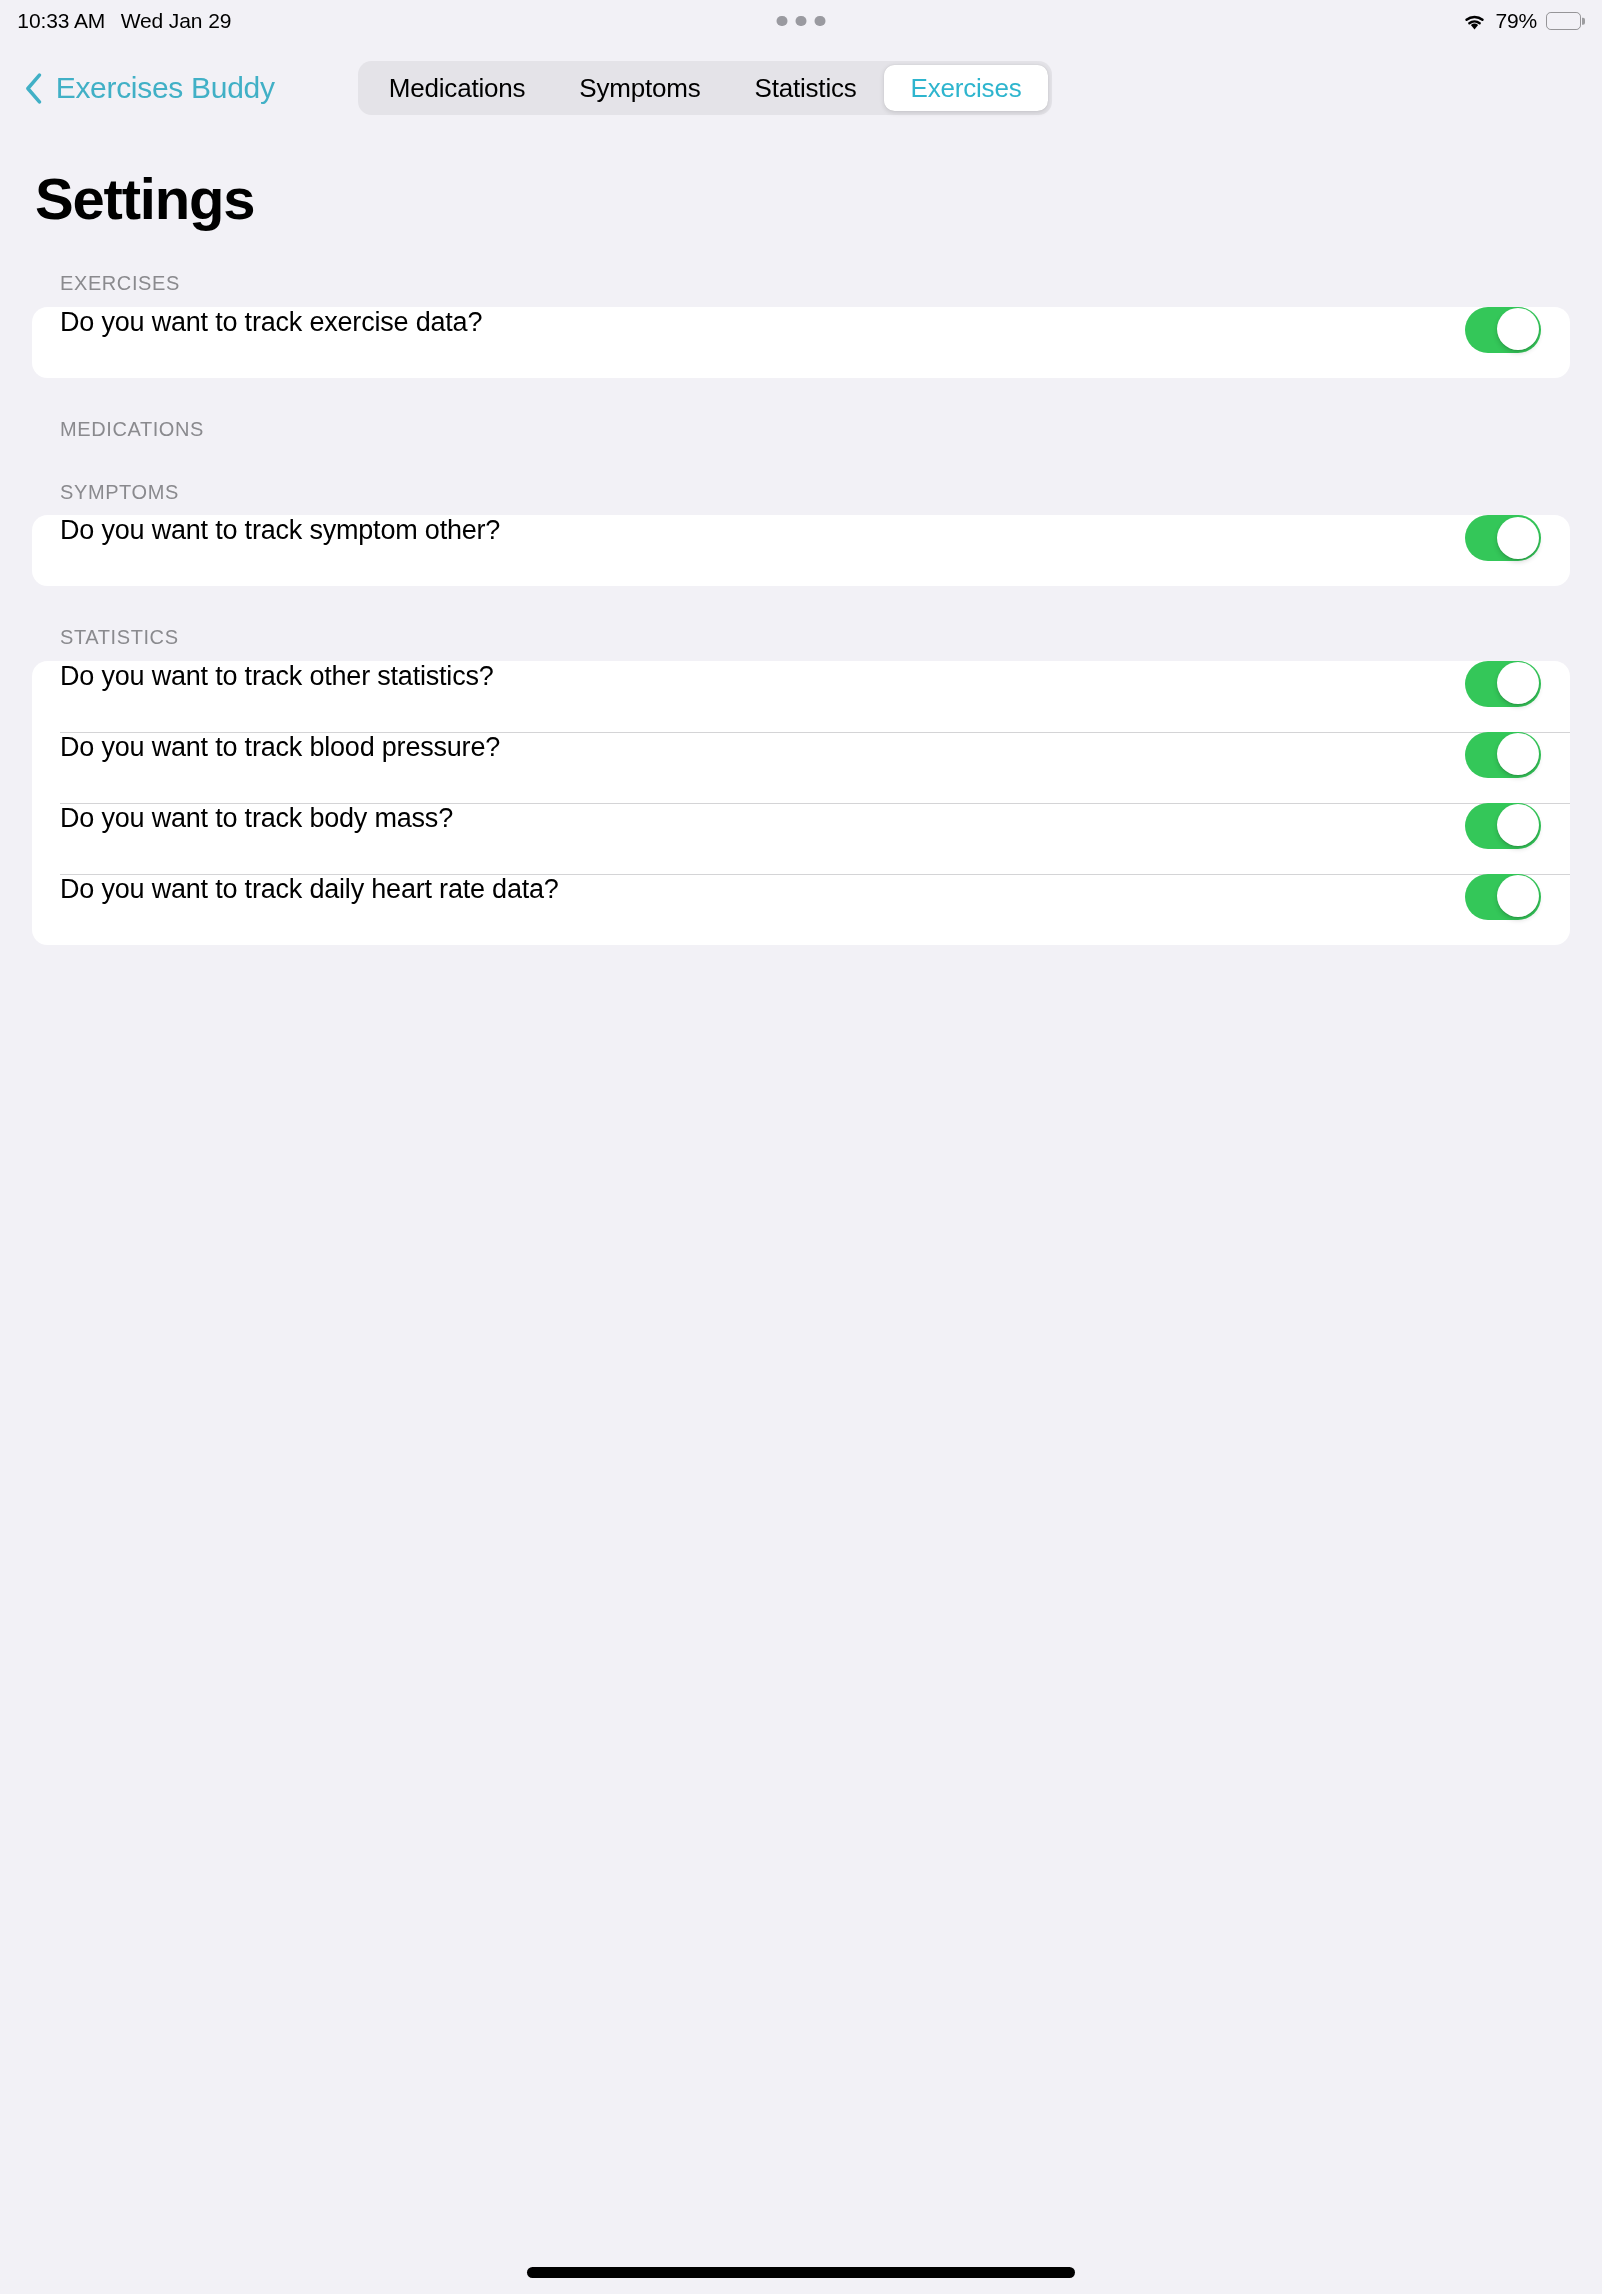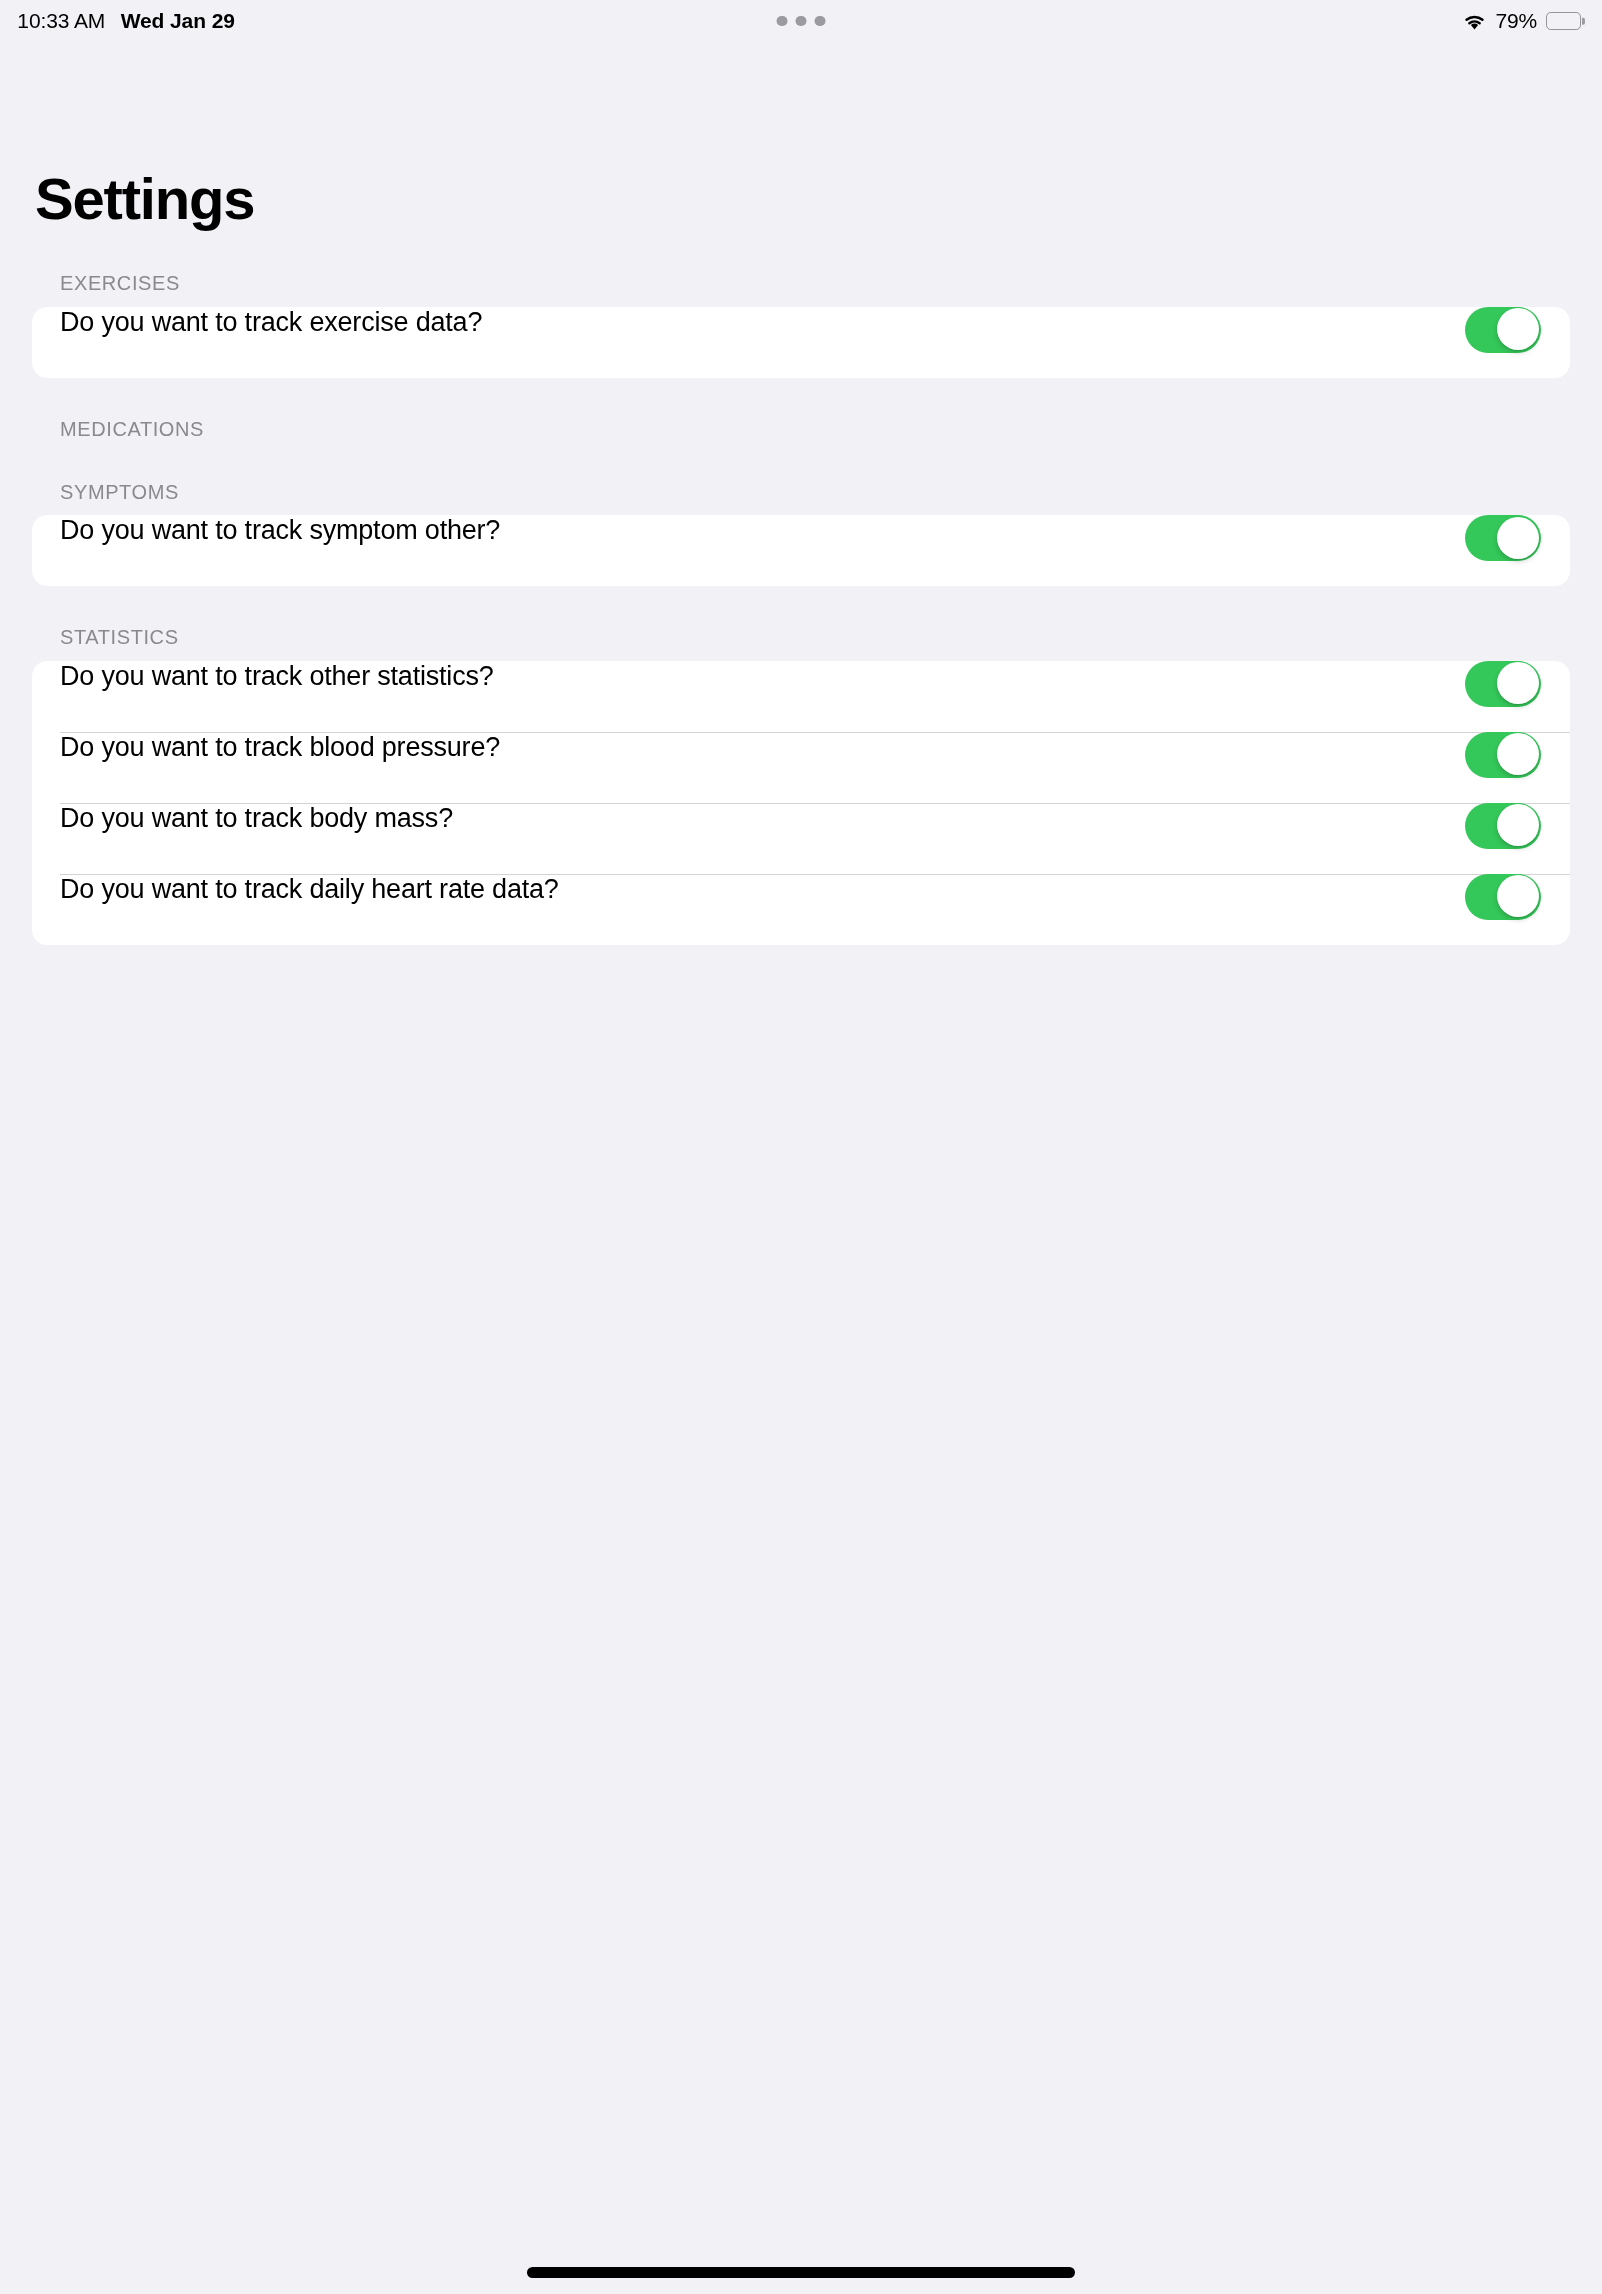--- a/index.html
+++ b/index.html
@@ -34,21 +34,21 @@
     left: 17.3px;
     display: flex;
     align-items: center;
     gap: 15.4px;
     font-size: 21px;
     font-weight: 500;
     color: #000;
     letter-spacing: -0.1px;
   }
   .status-time { white-space: nowrap; }
-  .status-date { white-space: nowrap; font-weight: bold; }
+  .status-date { white-space: nowrap; }
 
   .status-center-dots {
     position: absolute;
     left: 50%;
     transform: translateX(-50%);
     display: flex;
     gap: 8.6px;
     align-items: center;
   }
   .dot {
@@ -268,20 +268,45 @@
           <path d="M7.6 11.8 a8.6 8.6 0 0 1 10.8 0" stroke="#000" stroke-width="2.6" fill="none" stroke-linecap="round"></path>
         </svg>
       </span>
       <span class="battery-pct">79%</span>
       <span class="battery">
         <span class="battery-fill" id="battery-fill" style="width:79%"></span>
       </span>
     </div>
   </div>
 
+  <div class="nav-bar">
+    <div class="back-button">
+      <span>
+        <svg class="chevron-left" viewBox="0 0 18 32" xmlns="http://www.w3.org/2000/svg">
+          <path d="M15 2 L3 16 L15 30" stroke="#41B0C6" stroke-width="3.6" fill="none" stroke-linecap="round" stroke-linejoin="round"></path>
+        </svg>
+      </span>
+      <span class="back-label">Exercises Buddy</span>
+    </div>
+
+    <div class="segmented" id="segmented-control">
+        <div class="seg-item">
+          <span>Medications</span>
+        </div>
+        <div class="seg-item">
+          <span>Symptoms</span>
+        </div>
+        <div class="seg-item">
+          <span>Statistics</span>
+        </div>
+        <div class="seg-item selected">
+          <span>Exercises</span>
+        </div>
+      </div>
+  </div>
 
   <div class="content">
     <h1 class="page-title">Settings</h1>
     <div id="sections-container">
         <div class="section">
           <div class="section-header">EXERCISES</div>
           <div class="card">
             <div class="row">
               <span class="row-label">Do you want to track exercise data?</span>
               <div class="toggle on">

